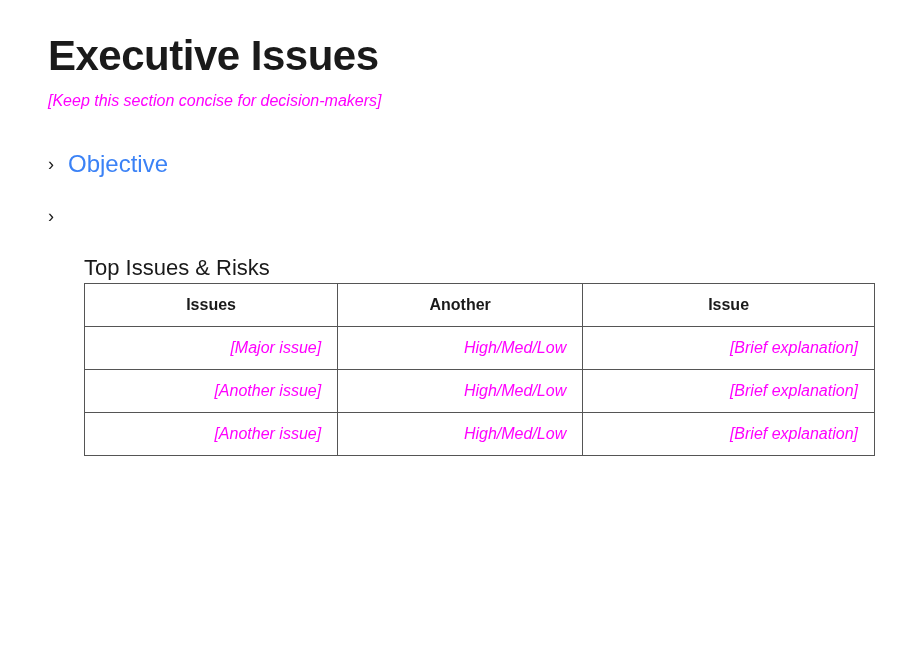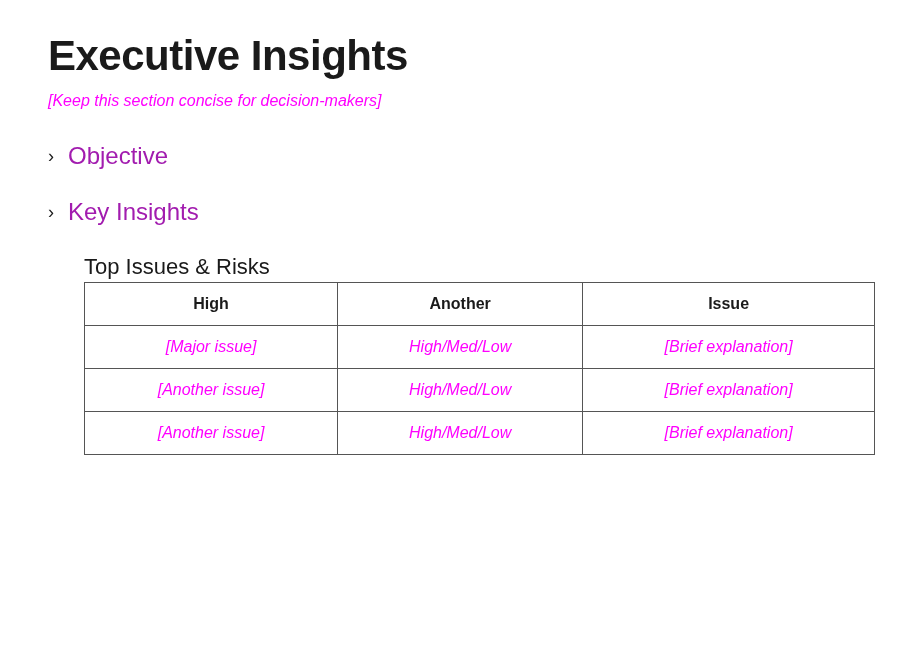--- a/index.html
+++ b/index.html
@@ -22,98 +22,97 @@
       font-weight: bold;
       color: #1a1a1a;
       margin-bottom: 12px;
       letter-spacing: -0.5px;
     }
 
     .subtitle-hint {
       font-size: 16px;
       color: #ff00ff;
       font-style: italic;
-      margin-bottom: 32px;
+      margin-bottom: 40px;
     }
 
     .section-item {
       display: flex;
       align-items: center;
       margin-bottom: 28px;
       cursor: pointer;
     }
 
     .chevron {
       font-size: 18px;
       color: #1a1a1a;
       margin-right: 14px;
       font-style: normal;
     }
 
     .section-label {
       font-size: 24px;
-      color: #a21caf;
+      color: #3b82f6;
     }
 
     .top-issues-title {
       font-size: 22px;
       color: #1a1a1a;
       margin-left: 36px;
       margin-bottom: 2px;
     }
 
     .issues-table {
       margin-left: 36px;
       border-collapse: collapse;
       width: calc(100% - 36px);
     }
 
     .issues-table th,
     .issues-table td {
       border: 1.5px solid #555555;
       padding: 12px 16px;
-      text-align: center;
+      text-align: right;
       font-size: 16px;
     }
 
     .issues-table thead th {
       font-weight: bold;
       color: #1a1a1a;
       background: #ffffff;
       text-align: center;
     }
 
     .issues-table tbody td {
       color: #ff00ff;
       font-style: italic;
     }
   </style>
 </head>
 <body>
 
-<h1 class="page-title">Executive Insights</h1>
+<h1 class="page-title">Executive Issues</h1>
 
 <p class="subtitle-hint">[Keep this section concise for decision-makers]</p>
 
 <div class="section-item">
   <span class="chevron">›</span>
   <span class="section-label">Objective</span>
 </div>
 
 <div class="section-item">
   <span class="chevron">›</span>
-  <span class="section-label">Key Insights</span>
 </div>
 
 <div class="top-issues-title">Top Issues &amp; Risks</div>
 
 <table class="issues-table">
   <thead>
     <tr>
-      <th>High</th>
+      <th>Issues</th>
       <th>Another</th>
       <th>Issue</th>
     </tr>
   </thead>
   <tbody id="table-body">
   <tr>
         <td>[Major issue]</td>
         <td>High/Med/Low</td>
         <td>[Brief explanation]</td>
       </tr>

